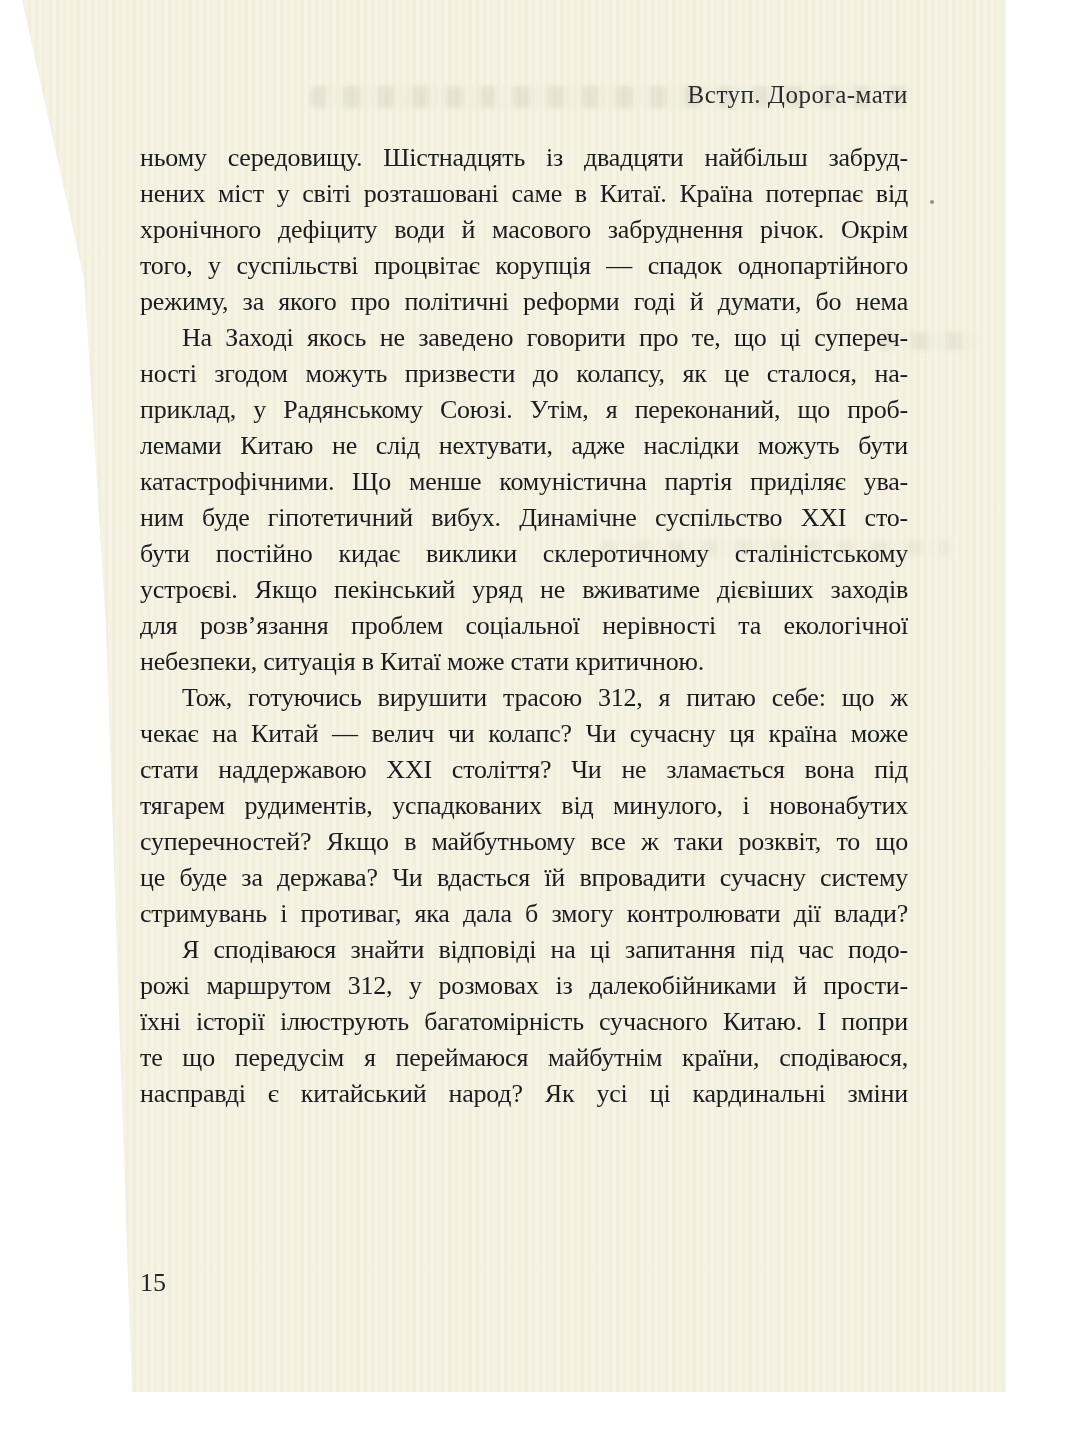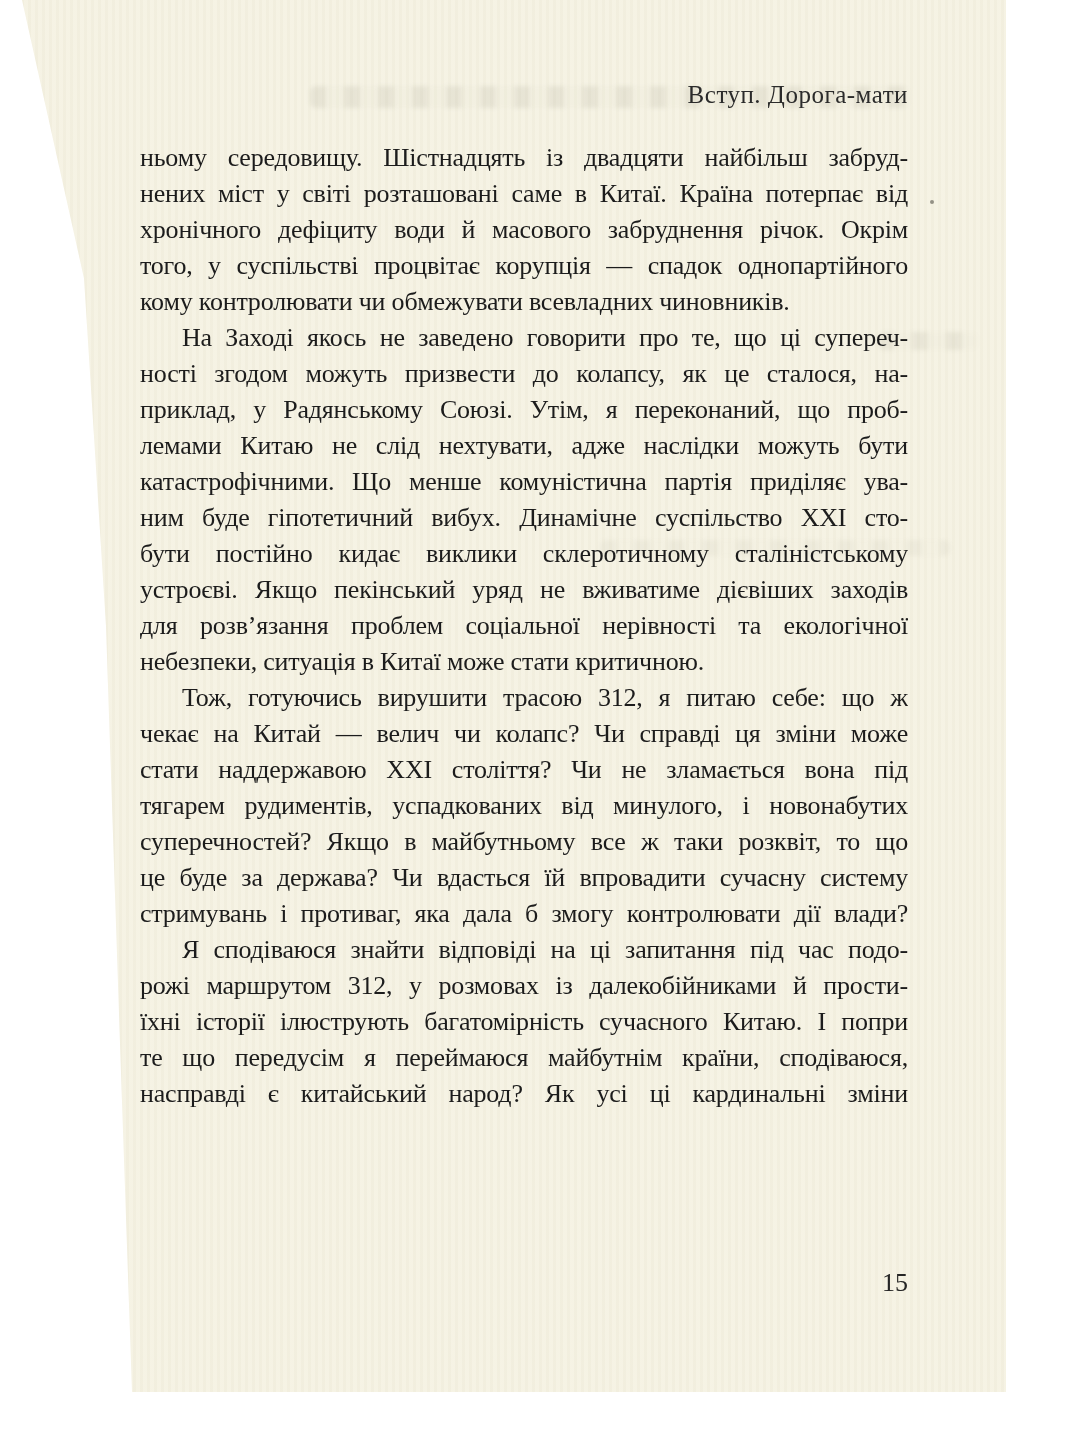--- a/index.html
+++ b/index.html
@@ -36,21 +36,21 @@
   }
   .line{
     height:36px;overflow:hidden;
     text-align:justify;text-align-last:justify;
   }
   .line.last{text-align-last:left;}
   .line.indent{text-indent:42px;}
   
   .page-number{
     position:absolute;left:140px;top:1268px;width:768px;
-    text-align:right;font-size:26px;color:#262626;
+    text-align:left;font-size:26px;color:#262626;
   }
   
   .smudge{
     position:absolute;
     background:repeating-linear-gradient(90deg, rgba(146,142,124,0.30) 0 16px, rgba(146,142,124,0.06) 16px 34px);
     filter:blur(2px);
     border-radius:6px;
   }
   .smudge-header{left:310px;top:86px;width:600px;height:22px;opacity:0.45;}
   .smudge-line6{left:878px;top:332px;width:100px;height:18px;opacity:0.40;}
@@ -73,37 +73,37 @@
   <div class="speck speck-3"></div>
 
   <div class="running-header">Вступ. Дорога-мати</div>
 
   <div class="text-block">
     <div>
       <div class="line">ньому середовищу. Шістнадцять із двадцяти найбільш забруд-</div>
       <div class="line">нених міст у світі розташовані саме в Китаї. Країна потерпає від</div>
       <div class="line">хронічного дефіциту води й масового забруднення річок. Окрім</div>
       <div class="line">того, у суспільстві процвітає корупція — спадок однопартійного</div>
-      <div class="line last">кому контролювати чи обмежувати всевладних чиновників.</div>
+      <div class="line">режиму, за якого про політичні реформи годі й думати, бо нема</div>
     </div>
     <div>
       <div class="line indent">На Заході якось не заведено говорити про те, що ці супереч-</div>
       <div class="line">ності згодом можуть призвести до колапсу, як це сталося, на-</div>
       <div class="line">приклад, у Радянському Союзі. Утім, я переконаний, що проб-</div>
       <div class="line">лемами Китаю не слід нехтувати, адже наслідки можуть бути</div>
       <div class="line">катастрофічними. Що менше комуністична партія приділяє ува-</div>
       <div class="line">ним буде гіпотетичний вибух. Динамічне суспільство XXI сто-</div>
       <div class="line">бути постійно кидає виклики склеротичному сталіністському</div>
       <div class="line">устроєві. Якщо пекінський уряд не вживатиме дієвіших заходів</div>
       <div class="line">для розв’язання проблем соціальної нерівності та екологічної</div>
       <div class="line last">небезпеки, ситуація в Китаї може стати критичною.</div>
     </div>
     <div>
       <div class="line indent">Тож, готуючись вирушити трасою 312, я питаю себе: що ж</div>
-      <div class="line">чекає на Китай — велич чи колапс? Чи справді ця зміни може</div>
+      <div class="line">чекає на Китай — велич чи колапс? Чи сучасну ця країна може</div>
       <div class="line">стати наддержавою XXI століття? Чи не зламається вона під</div>
       <div class="line">тягарем рудиментів, успадкованих від минулого, і новонабутих</div>
       <div class="line">суперечностей? Якщо в майбутньому все ж таки розквіт, то що</div>
       <div class="line">це буде за держава? Чи вдасться їй впровадити сучасну систему</div>
       <div class="line">стримувань і противаг, яка дала б змогу контролювати дії влади?</div>
     </div>
     <div>
       <div class="line indent">Я сподіваюся знайти відповіді на ці запитання під час подо-</div>
       <div class="line">рожі маршрутом 312, у розмовах із далекобійниками й прости-</div>
       <div class="line">їхні історії ілюструють багатомірність сучасного Китаю. І попри</div>

